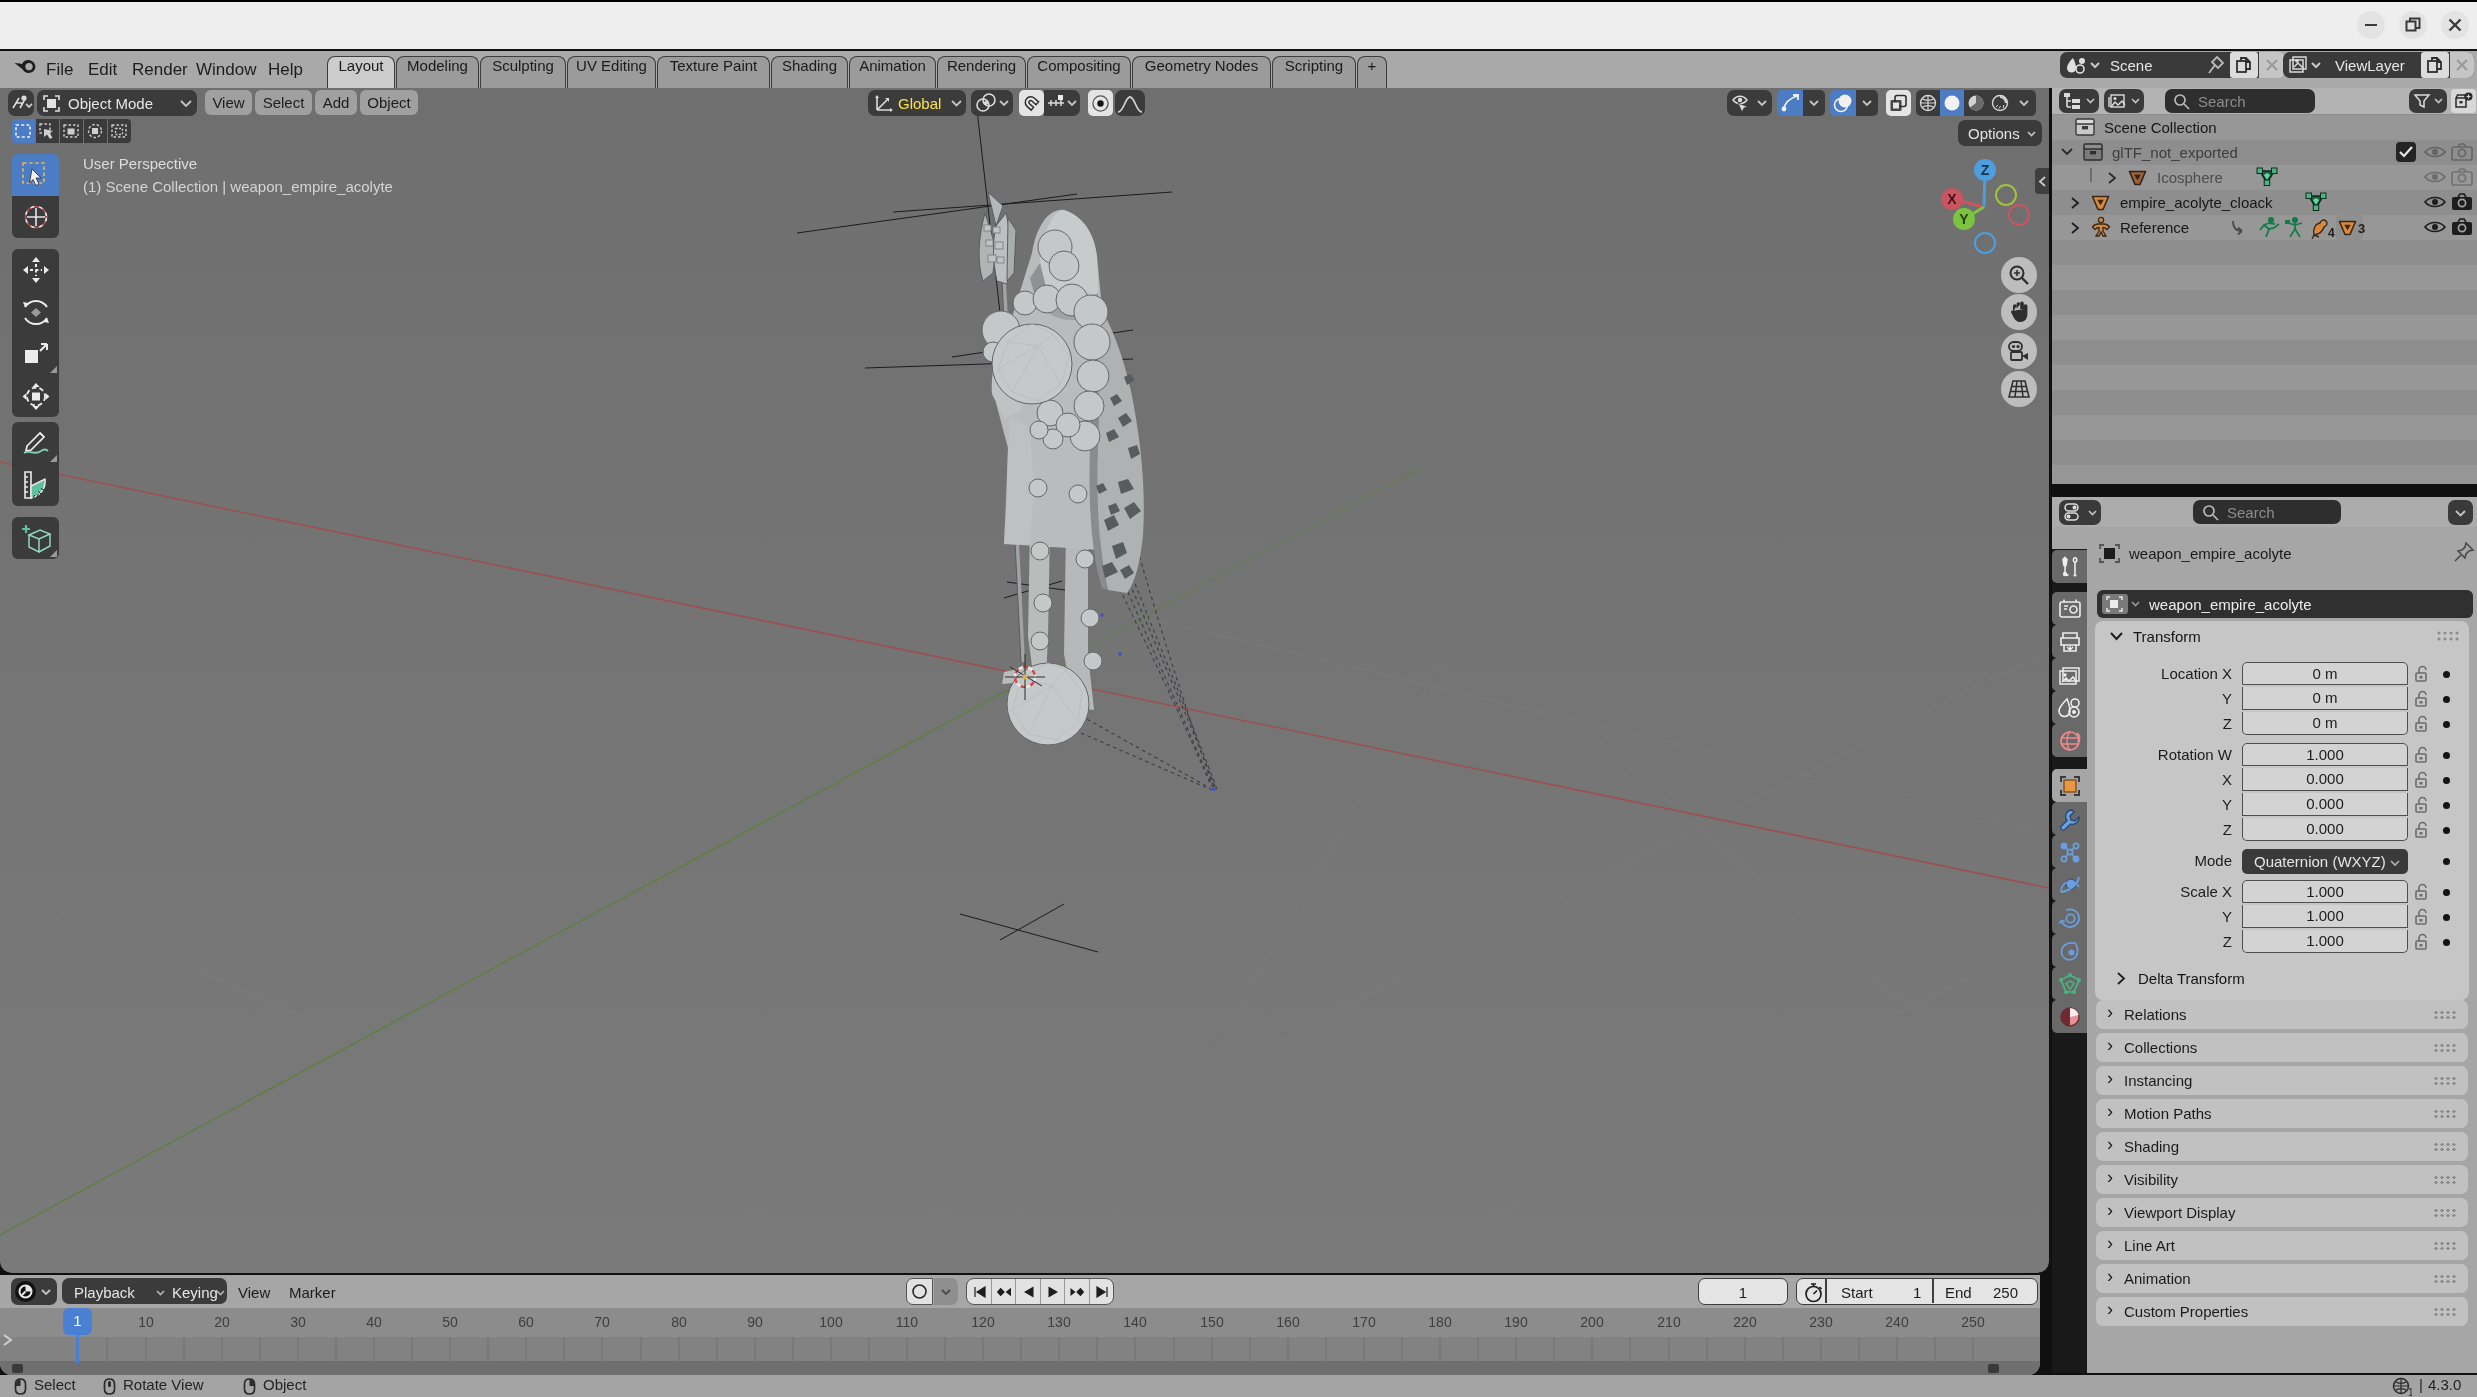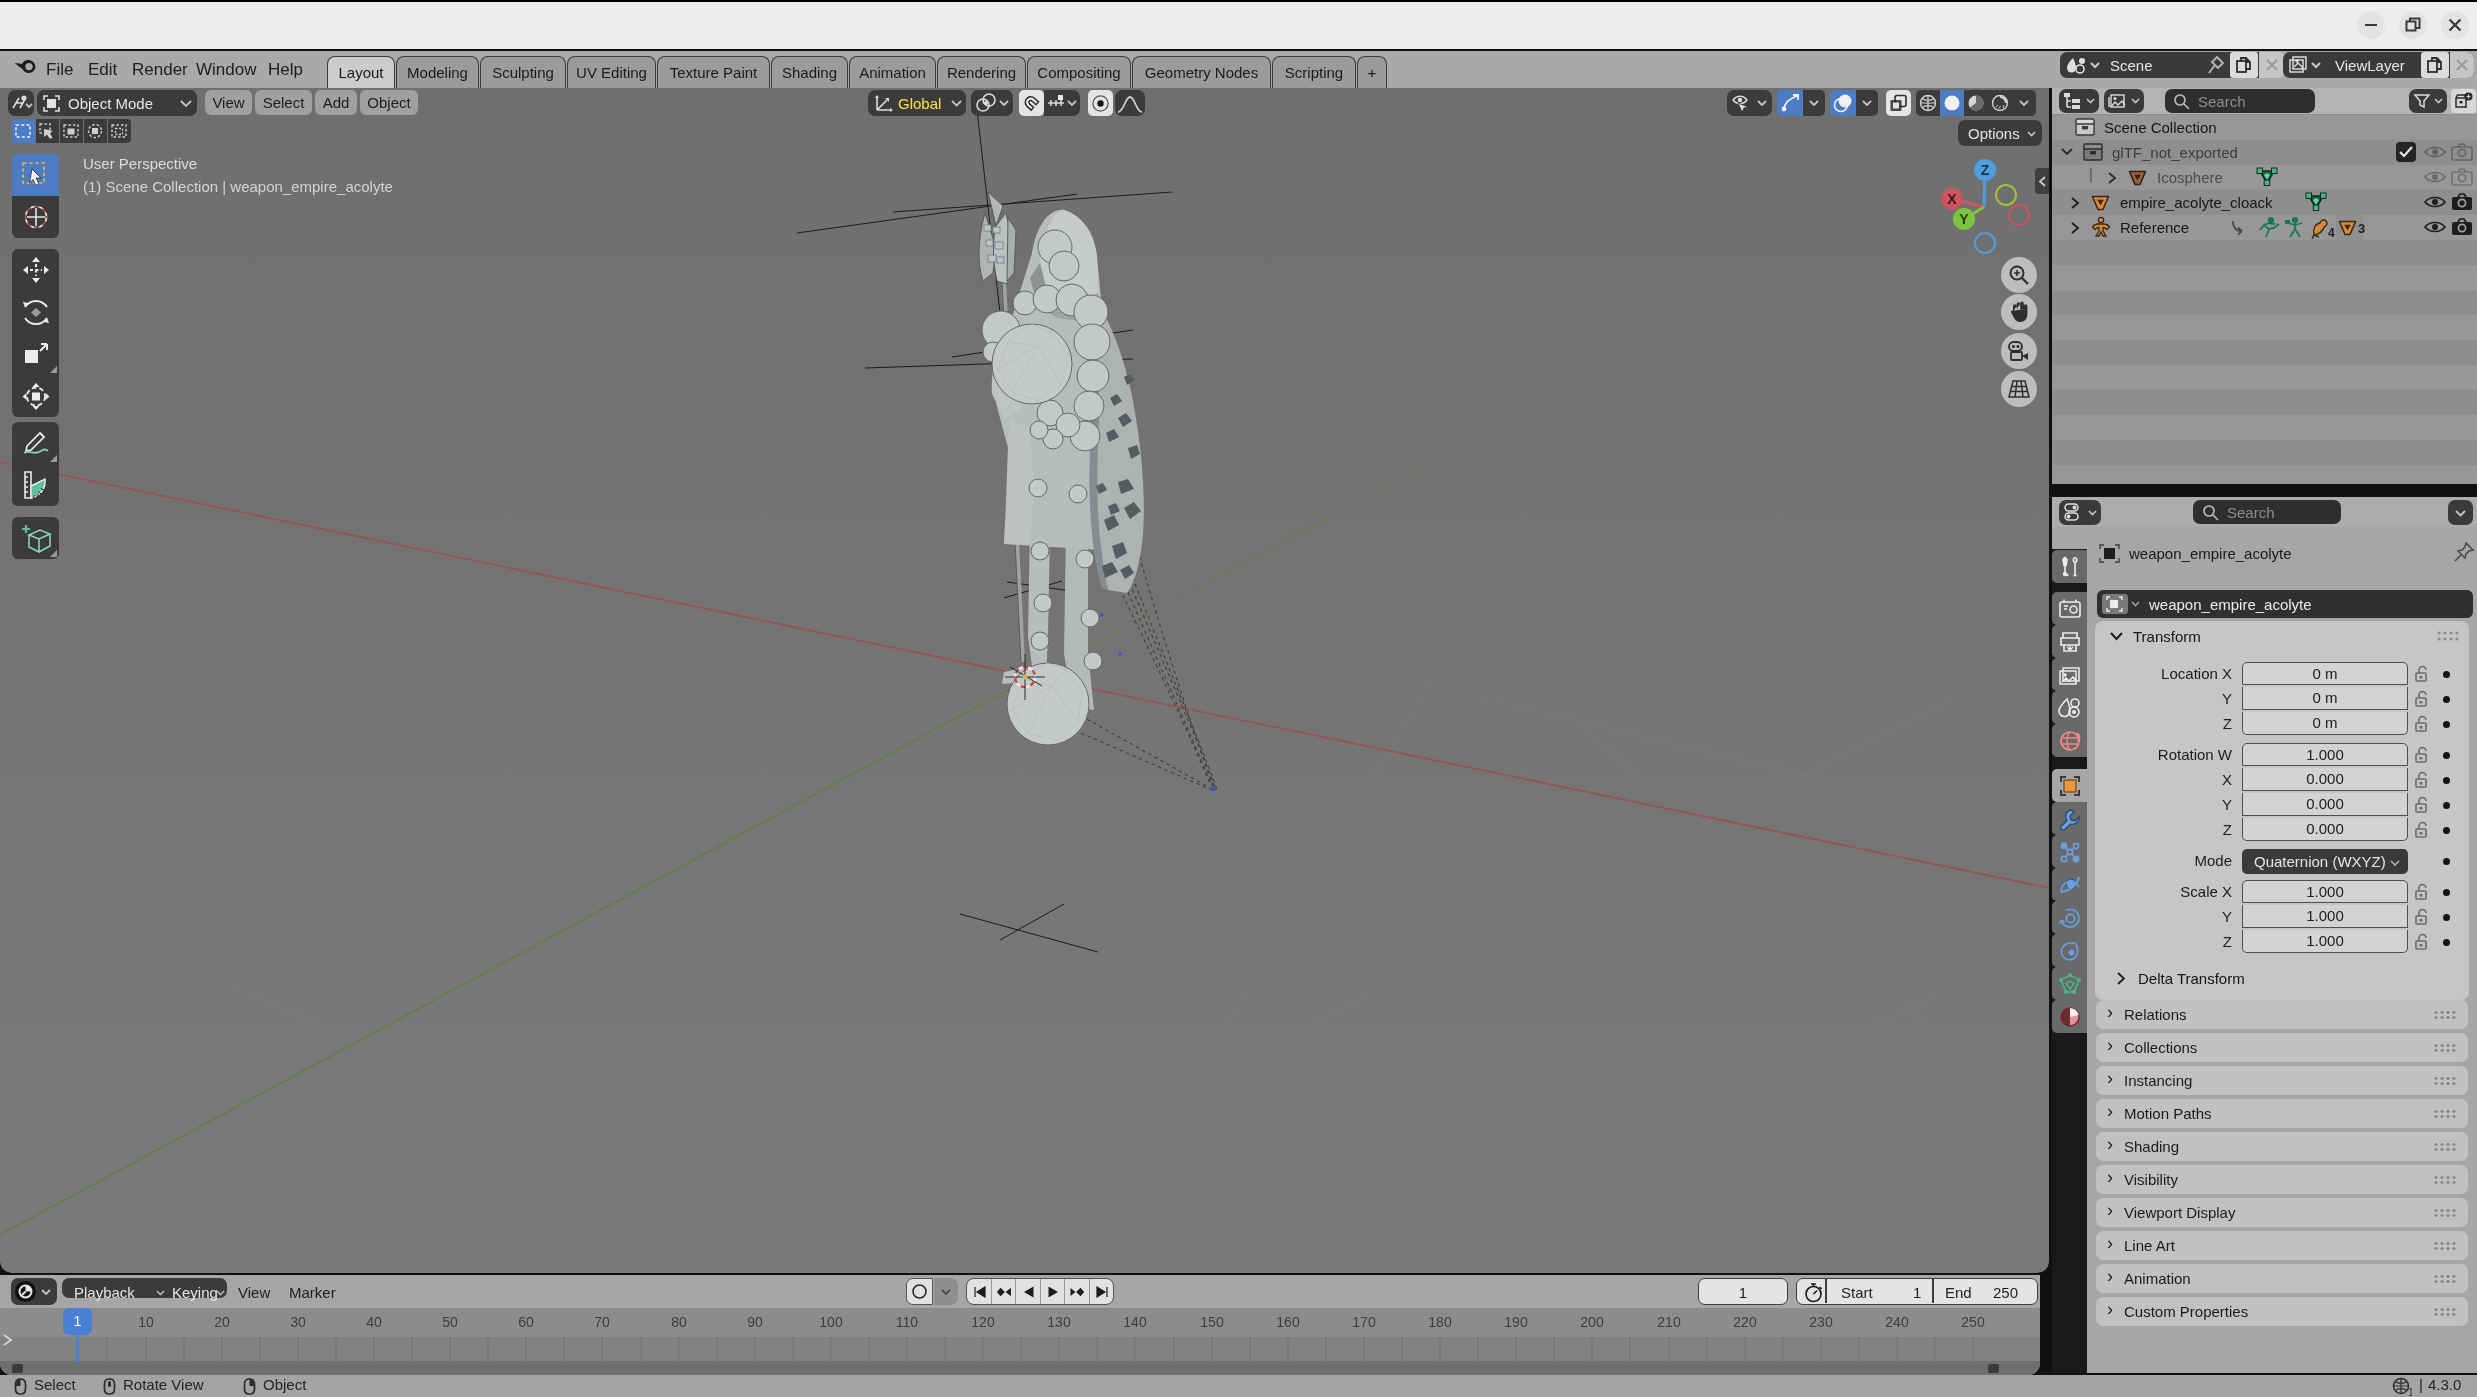--- a/index.html
+++ b/index.html
@@ -9,21 +9,21 @@
 
 
 #titlebar { left:0; top:0; width:2477px; height:49px; background:#eeeeee; border-top:2px solid #000; }
 #titletext { width:100%; top:14px; text-align:center; font-size:17px; font-weight:bold; color:#2e2e2e; letter-spacing:0.2px;}
 .winbtn { top:11px; width:28px; height:28px; border-radius:50%; background:#e3e3e3; }
 .winbtn svg { position:absolute; left:6px; top:6px; }
 
 
 #menubar { left:0; top:51px; width:2477px; height:37px; background:#a9a9a9; }
 .menutext { top:9px; font-size:17px; color:#1e1e1e; }
-.tab { position:absolute; top:5px; height:32px; background:#9b9b9b; border:1.5px solid #3c3c3c; border-bottom:none; border-radius:8px 8px 0 0; font-size:15px; color:#1b1b1b; text-align:center; padding-top:7px; white-space:nowrap; overflow:hidden; }
+.tab { position:absolute; top:5px; height:32px; background:#9b9b9b; border:1.5px solid #3c3c3c; border-bottom:none; border-radius:8px 8px 0 0; font-size:15px; color:#1b1b1b; text-align:center; white-space:nowrap; overflow:hidden; }
 .tab.active { background:#cccccc; }
 
 
 .dpill { position:absolute; background:#3a3a3a; border-radius:7px; color:#e6e6e6; font-size:15px; }
 
 
 #viewport { left:0; top:88px; width:2049px; height:1185px; background:linear-gradient(#6f6f6f, #7a7a7a); border-radius:0 0 12px 12px; overflow:hidden; }
 .vbtn { position:absolute; background:#3b3b3b; border-radius:7px; }
 .lbtn { position:absolute; background:#e4e4e4; border-radius:5px; }
 .hmenu { position:absolute; top:2px; height:25px; background:#a0a0a0; border-radius:6px; color:#1d1d1d; font-size:15px; text-align:center; padding-top:4px; }
@@ -1050,21 +1050,21 @@
           <svg style="position:absolute;left:3px;top:3px;" width="15" height="15" viewBox="0 0 15 15">
             <circle cx="7.5" cy="7.5" r="6" fill="none" stroke="#e8e8e8" stroke-width="2"></circle>
             <path d="M7.5 7.5 L4 11" stroke="#e8e8e8" stroke-width="2"></path>
             <path d="M7.5 1.5 A6 6 0 0 1 13.5 7.5 L7.5 7.5 Z" fill="#e8e8e8"></path>
           </svg>
         </span>
       <svg class="abs" style="left:29px; top:10px;" width="13" height="10">
           <path d="M2 2 l4 4 4 -4" fill="none" stroke="#c4c4c4" stroke-width="1.8"></path>
         </svg>
     </div>
-    <div class="vbtn" style="left:62px; top:3px; width:165px; height:20px;padding-left:28px;">
+    <div class="vbtn" style="left:62px; top:3px; width:165px; height:26px;padding-left:28px;">
       <span class="abs" style="left:12px; top:6px; font-size:15px; color:#e6e6e6;">Playback</span>
       <svg class="abs" style="left:93px; top:11px;" width="12" height="9">
           <path d="M2 2 l3.5 3.5 3.5 -3.5" fill="none" stroke="#b4b4b4" stroke-width="1.6"></path>
         </svg>
       <span class="abs" style="left:110px; top:6px; font-size:15px; color:#e6e6e6;">Keying</span>
       <svg class="abs" style="left:153px; top:11px;" width="12" height="9">
           <path d="M2 2 l3.5 3.5 3.5 -3.5" fill="none" stroke="#b4b4b4" stroke-width="1.6"></path>
         </svg>
     </div>
     <div class="abs" style="left:238px; top:9px; font-size:15px; color:#1d1d1d;">View</div>

